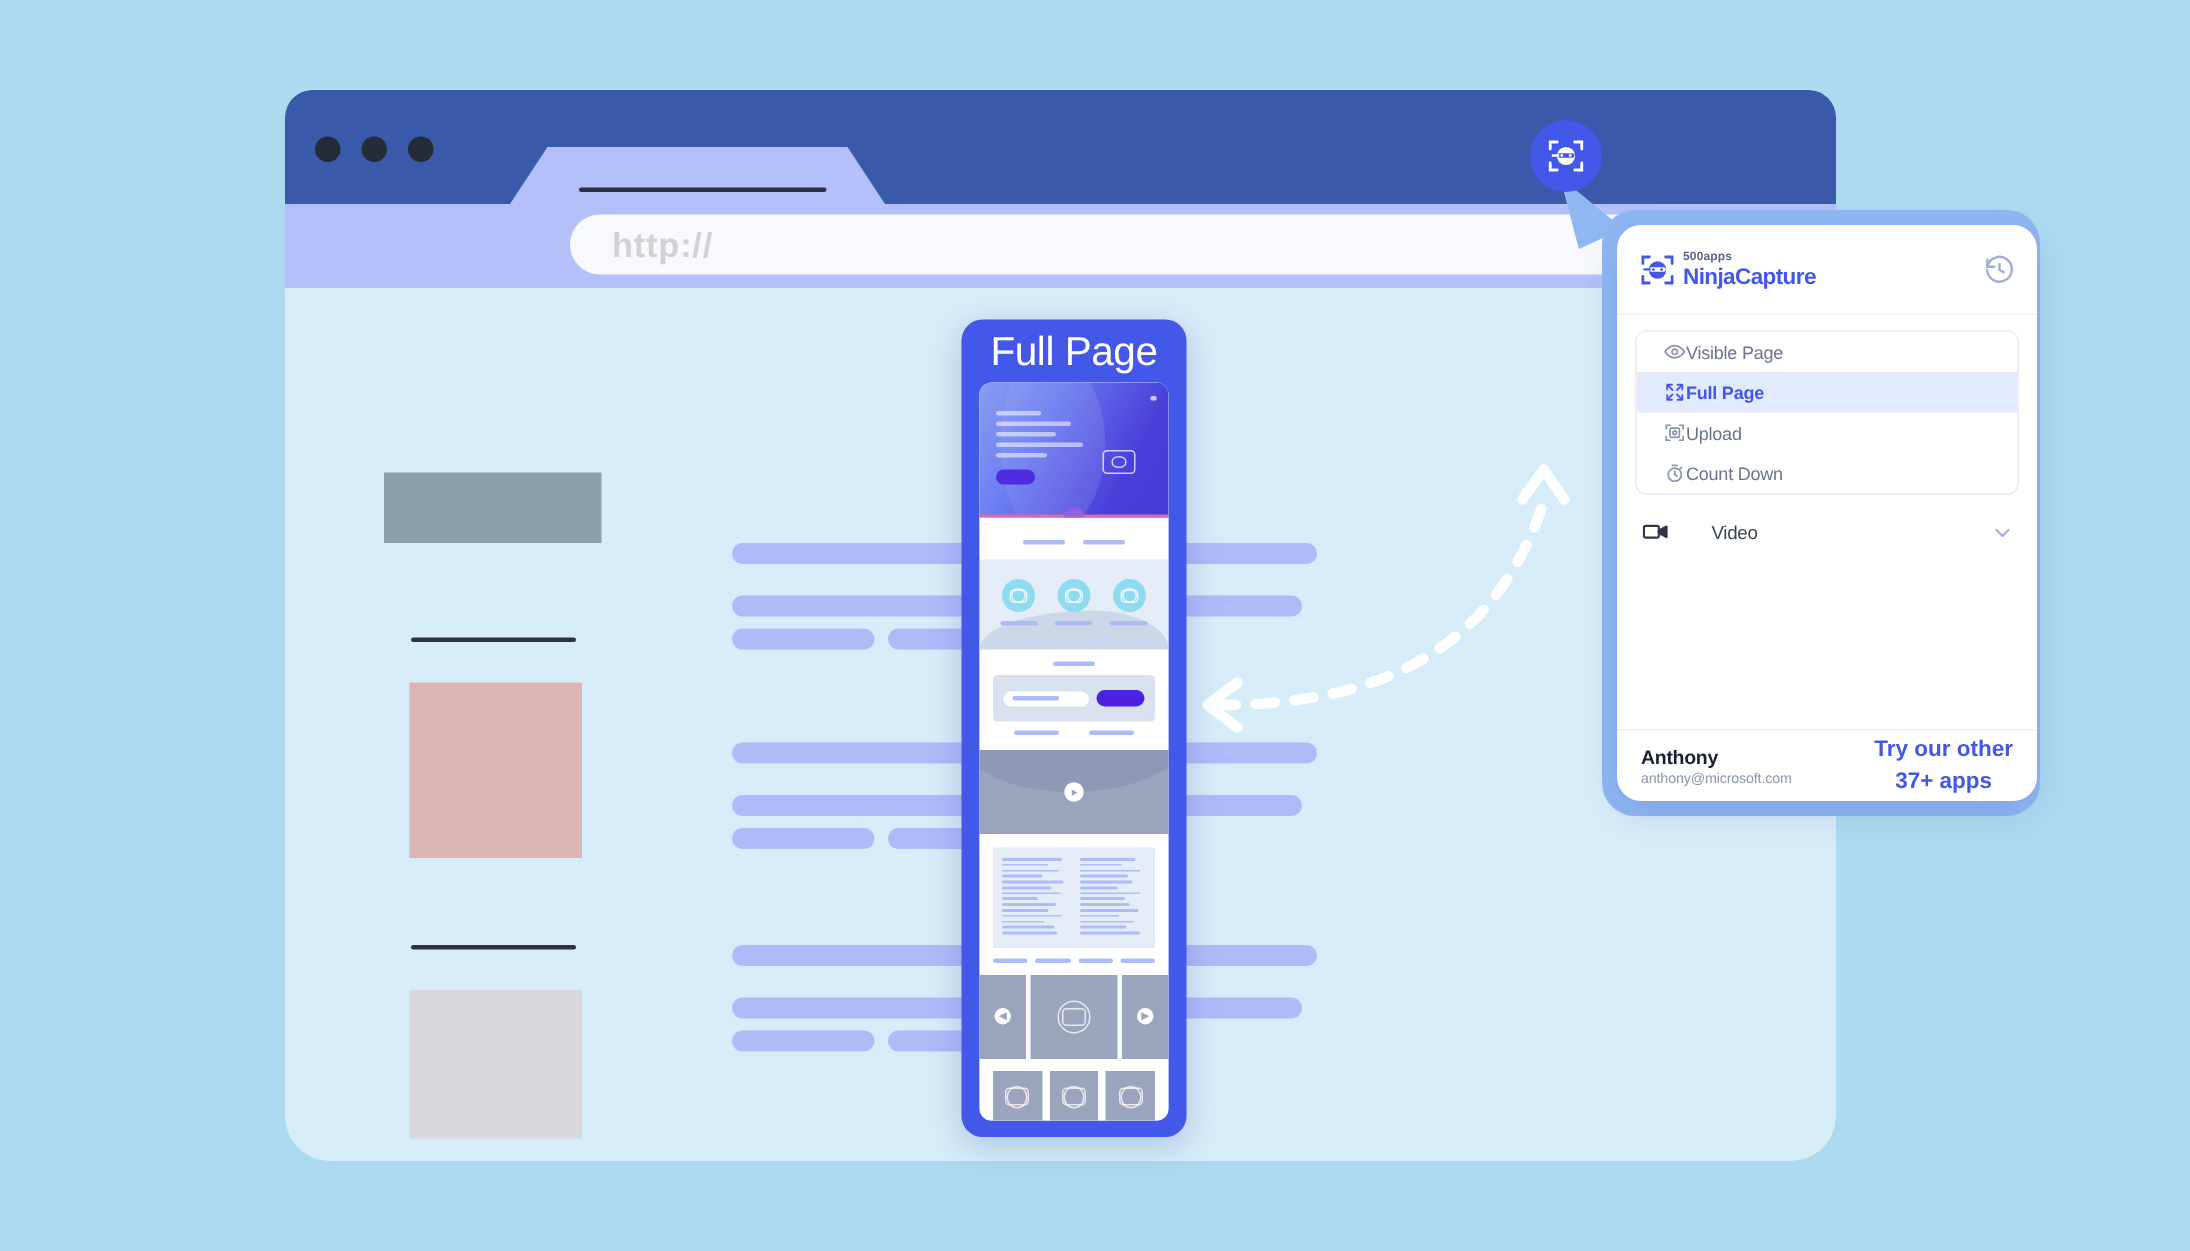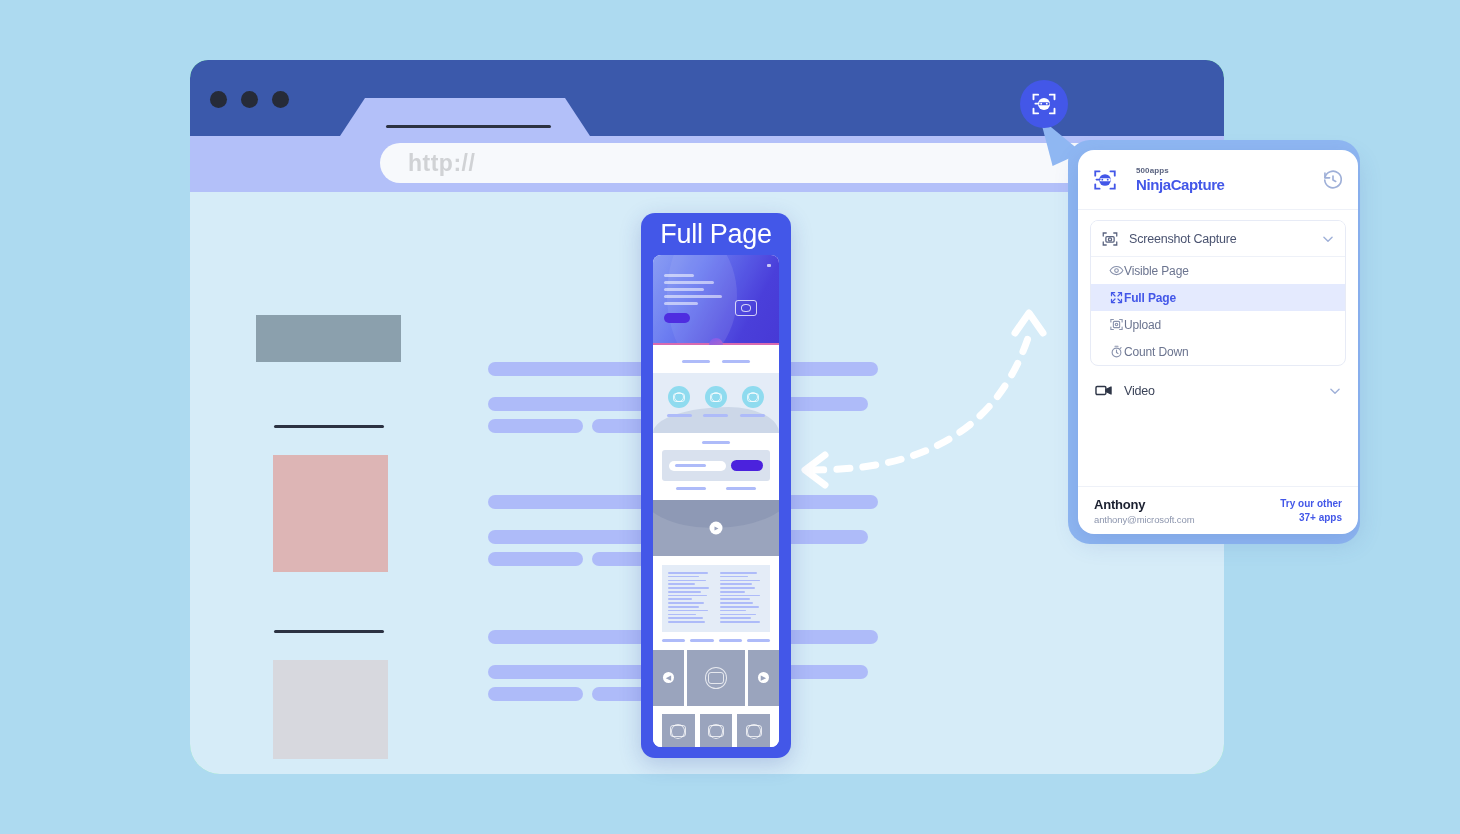--- a/index.html
+++ b/index.html
@@ -164,21 +164,21 @@
   .panel {
     position: absolute; left: 1078px; top: 150px;
     width: 280px; height: 384px; border-radius: 16px;
     background: #ffffff; z-index: 8; overflow: hidden;
     box-shadow: 0 8px 24px rgba(60,90,170,.18);
   }
   .panel-head {
     height: 60px; border-bottom: 1px solid #eef1f8;
     display: flex; align-items: center; padding: 0 14px;
   }
-  .logo-wrap { display: flex; align-items: center; gap: 18px; }
+  .logo-wrap { display: flex; align-items: center; gap: 4px; }
   .logo-mark { width: 26px; height: 26px; flex: 0 0 26px; }
   .logo-text { line-height: 1; }
   .logo-sub { font-size: 8px; font-weight: bold; color: #5b6480; letter-spacing: .1px; }
   .logo-main { font-size: 15px; font-weight: bold; color: #4357e8; letter-spacing: -.4px; margin-top: 2px; }
   .hist-btn { margin-left: auto; width: 22px; height: 22px; color: #9fb0d8; cursor: pointer; }
 
   .capture-group {
     margin: 10px 12px 0; border: 1px solid #e7ebf6; border-radius: 8px; overflow: hidden;
   }
   .group-head {
@@ -193,31 +193,32 @@
     font-size: 12px; color: #6b748f; cursor: pointer; letter-spacing: -.15px;
   }
   .menu-item .micon { width: 15px; height: 15px; flex: 0 0 15px; color: #8a93ad; }
   .menu-item .mlabel { }
   .menu-item.active { background: #e4eafe; color: #4357e8; font-weight: bold; }
   .menu-item.active .micon { color: #4357e8; }
 
   .sec-row {
     display: flex; align-items: center; height: 29px; padding: 0 16px; margin-top: 3px;
     cursor: pointer;
+    gap: 17px;
   }
   .sec-row .sicon { width: 19px; height: 19px; flex: 0 0 19px; color: #2f3647; }
   .sec-row .slabel { margin-left: 11px; font-size: 12.5px; color: #3b4358; letter-spacing: -.2px; }
 
   .panel-foot {
     position: absolute; left: 0; bottom: 0; width: 100%; height: 48px;
     border-top: 1px solid #eef1f8; display: flex; align-items: center; padding: 0 16px;
   }
   .user-name { font-size: 13px; font-weight: bold; color: #1b2030; letter-spacing: -.2px; }
   .user-mail { font-size: 9.5px; color: #8d96ae; margin-top: 2px; letter-spacing: -.1px; }
-  .try-link { margin-left: auto; text-align: right; font-size: 10px; color: #4357e8; font-weight: bold; line-height: 1.35; cursor: pointer; }
+  .try-link { margin-left: auto; text-align: center; font-size: 15px; color: #4357e8; font-weight: bold; line-height: 1.35; cursor: pointer; }
 </style>
 </head>
 <body>
 
 <div id="stage">
 
   <div class="browser">
 
     <div class="browser-topbar">
       <div class="dots">
@@ -440,35 +441,20 @@
       <div class="hist-btn">
         <svg viewBox="0 0 24 24" fill="none" stroke="#9fb0d8" stroke-width="1.8" stroke-linecap="round" stroke-linejoin="round">
           <path d="M3.2 9.5A9 9 0 1 1 3 12"></path>
           <polyline points="3.2,4.5 3.2,9.6 8.3,9.6"></polyline>
           <polyline points="12,7.6 12,12 15,13.6"></polyline>
         </svg>
       </div>
     </div>
 
     <div class="capture-group">
-      <div class="group-head">
-        <span class="gicon">
-          <svg viewBox="0 0 24 24" fill="none" stroke="currentColor" stroke-width="1.7" stroke-linecap="round">
-            <path d="M3 8V4h4M21 8V4h-4M3 16v4h4M21 16v4h-4"></path>
-            <rect x="6.5" y="8.8" width="11" height="7.4" rx="1.4"></rect>
-            <circle cx="12" cy="12.5" r="2.1"></circle>
-          </svg>
-        </span>
-        <span class="glabel">Screenshot Capture</span>
-        <span class="chev">
-          <svg viewBox="0 0 24 24" fill="none" stroke="currentColor" stroke-width="2.4" stroke-linecap="round" stroke-linejoin="round">
-              <polyline points="5,9 12,16 19,9"></polyline>
-            </svg>
-        </span>
-      </div>
 
       <div class="menu-item">
         <span class="micon">
           <svg viewBox="0 0 24 24" fill="none" stroke="currentColor" stroke-width="1.8">
             <path d="M1.8 12S5.5 5.5 12 5.5 22.2 12 22.2 12 18.5 18.5 12 18.5 1.8 12 1.8 12z"></path>
             <circle cx="12" cy="12" r="2.9"></circle>
           </svg>
         </span>
         <span class="mlabel">Visible Page</span>
       </div>

